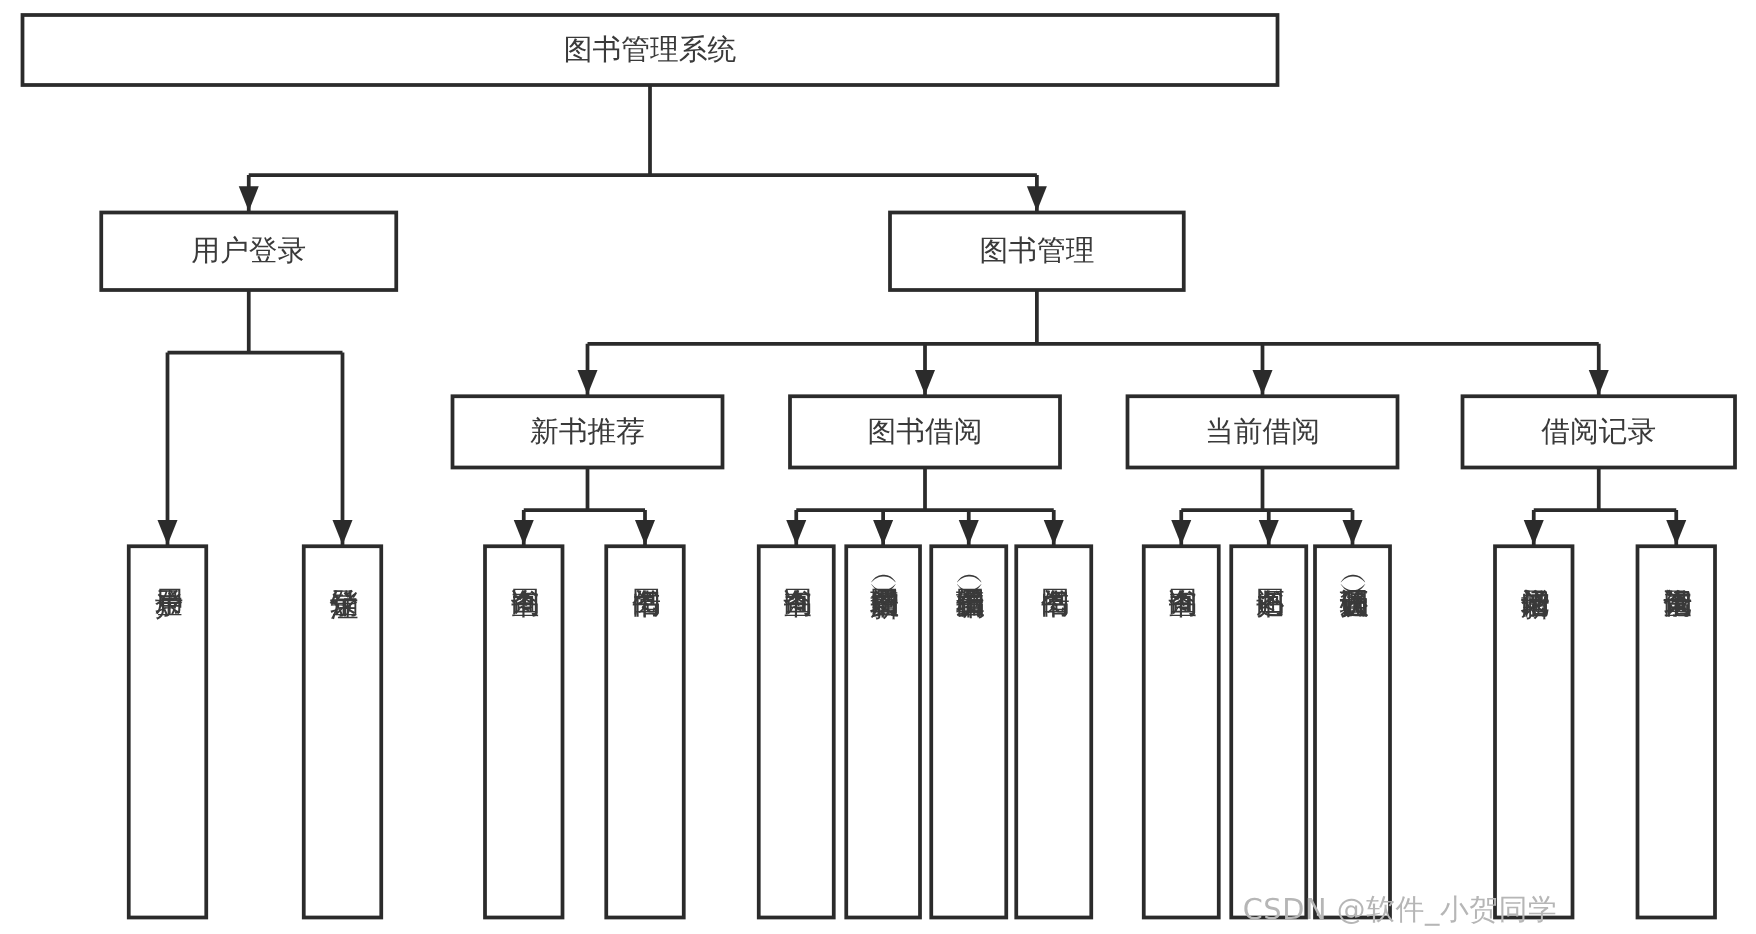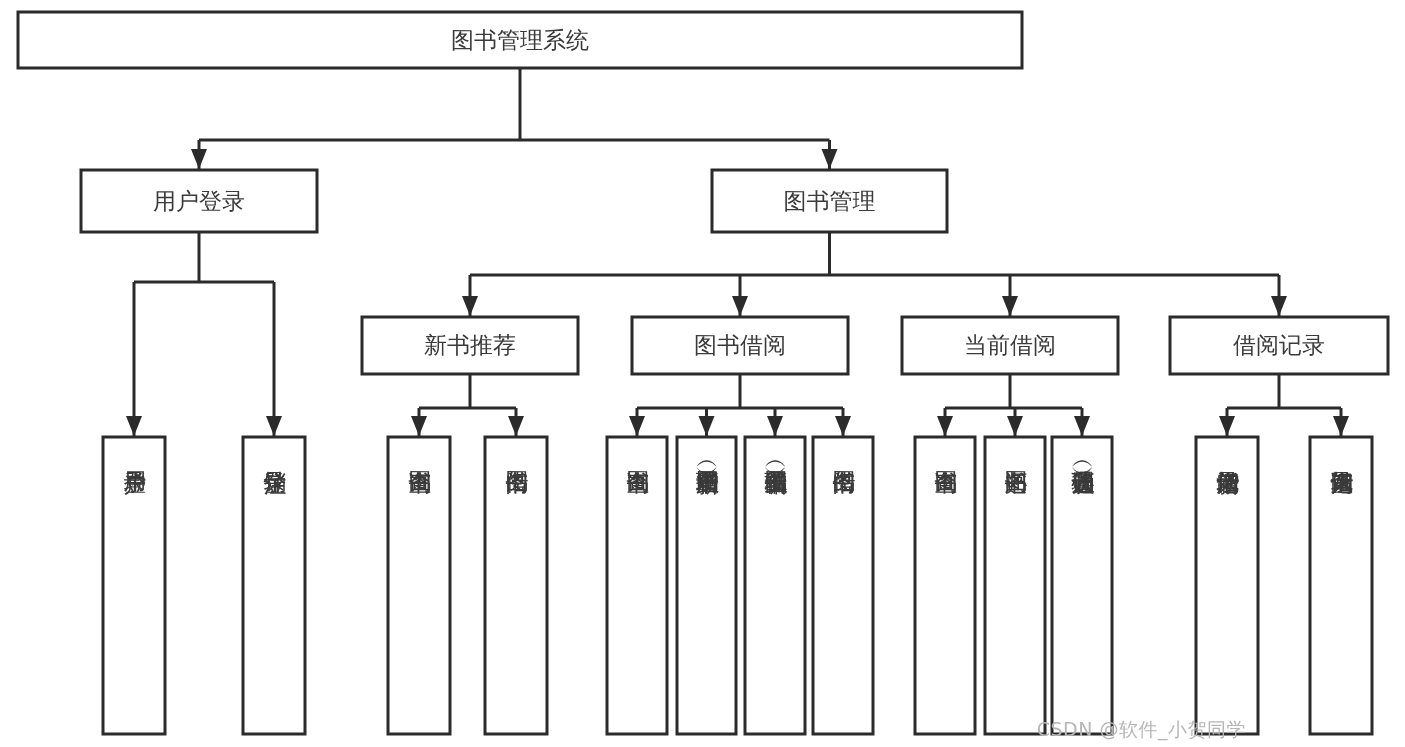--- a/index.html
+++ b/index.html
@@ -53,21 +53,21 @@
   }
   .arrow-head {
     fill: #2b2b2b;
     stroke: none;
   }
   .watermark {
     position: absolute;
     right: 8px;
     bottom: 4px;
     font-family: "DejaVu Sans", "Liberation Sans", sans-serif;
-    font-size: 19px;
+    font-size: 23px;
     color: #b6b6b6;
     white-space: nowrap;
     letter-spacing: 0.5px;
     pointer-events: none;
   }
 </style>
 </head>
 <body>
 
 <div id="diagram-root">

